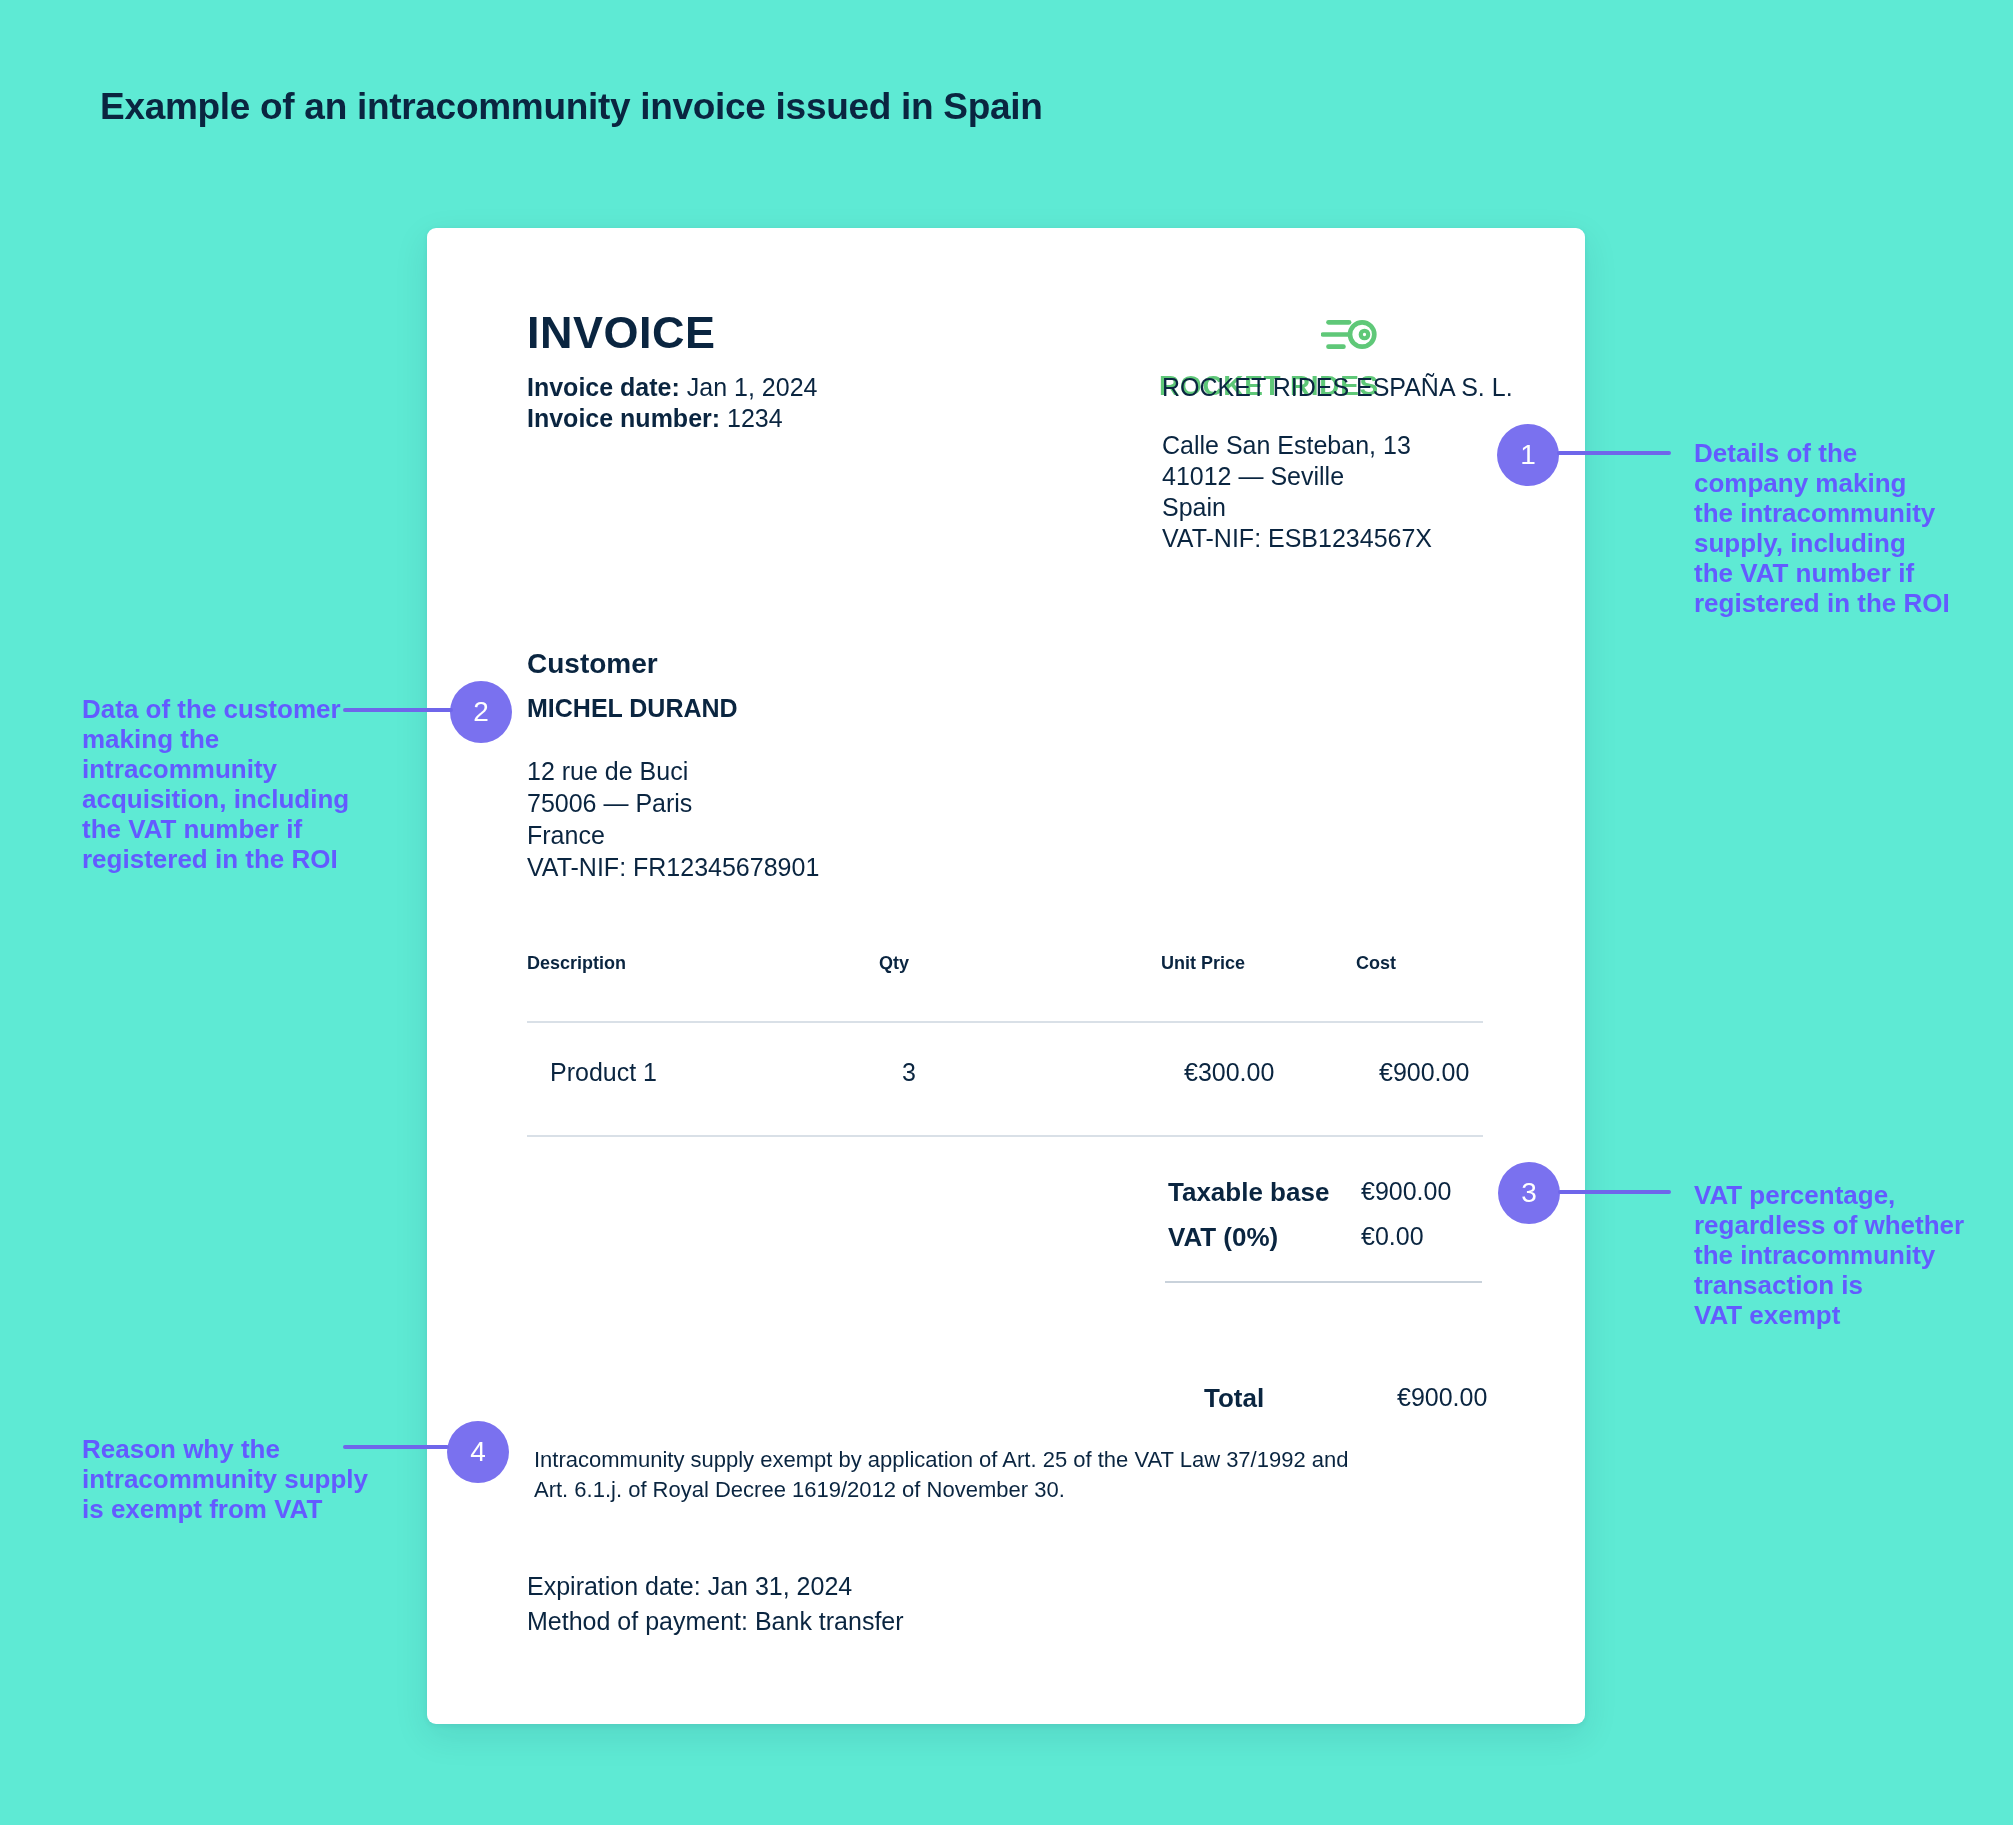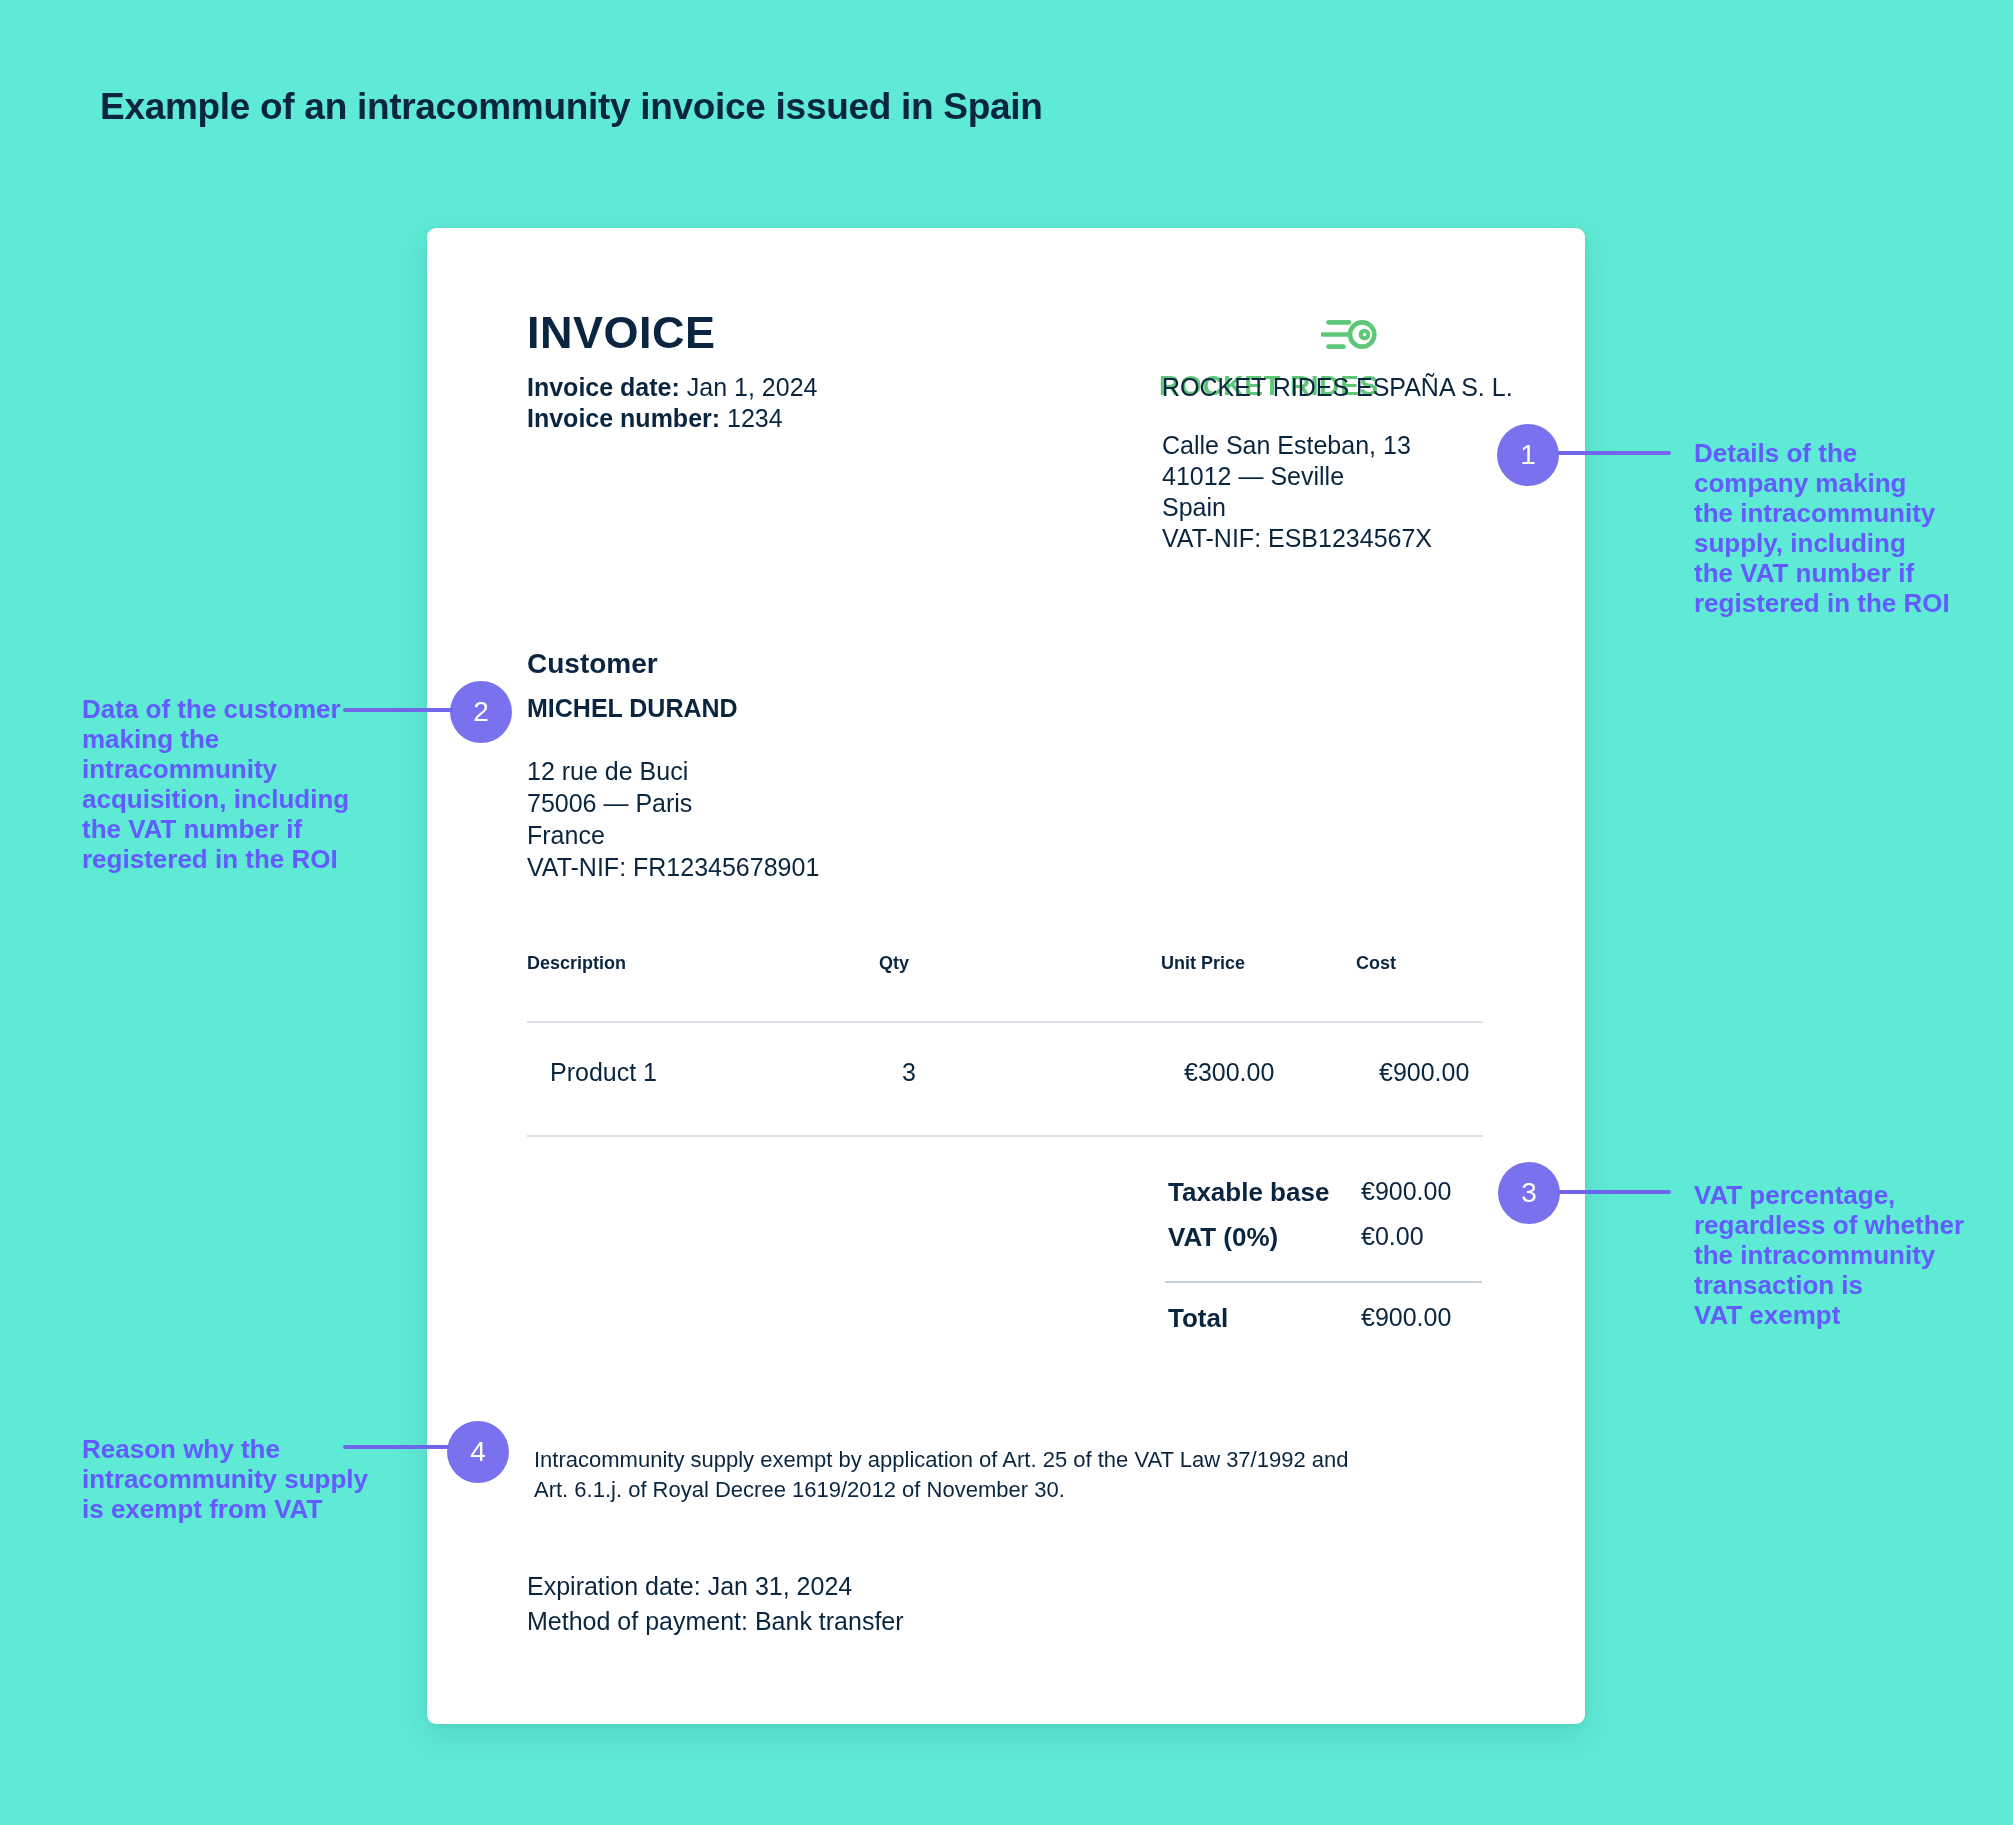--- a/index.html
+++ b/index.html
@@ -30,21 +30,21 @@
   .customer-name{left:100px;top:466px;font-size:25px;font-weight:700;}
   .customer-lines{left:100px;top:500px;font-size:25px;line-height:32px;}
   .th{top:725px;font-size:18px;font-weight:700;}
   .td{top:830px;font-size:25px;margin-left:23px;}
   .col0{left:100px;} .col1{left:452px;} .col2{left:734px;} .col3{left:929px;}
   .rule{height:1.9px;background:#D9E0E7;}
   .rule1{left:100px;top:793px;width:956px;}
   .rule2{left:100px;top:907px;width:956px;}
   .tot-label{left:741px;font-size:26px;font-weight:700;}
   .tot-value{left:934px;font-size:25px;}
-  .ty1{top:949px;} .ty2{top:994px;} .ty3{top:1075px;}
+  .ty1{top:949px;} .ty2{top:994px;} .ty3{top:1155px;margin-left:36px;}
   .tot-rule{left:738px;top:1053px;width:317px;height:1.9px;background:#C9D2DB;}
   .note{left:107px;top:1190px;font-size:22px;line-height:30px;}
   .footer{left:100px;top:1314px;font-size:25px;line-height:35px;}
   .callout-circle{
     position:absolute;width:62px;height:62px;border-radius:50%;
     background:#7A71EF;color:#FFFFFF;display:flex;align-items:center;justify-content:center;
     font-size:28px;font-weight:500;
   }
   .callout-line{position:absolute;height:3.7px;background:#6F66EA;border-radius:1.9px;}
   .callout-text{

